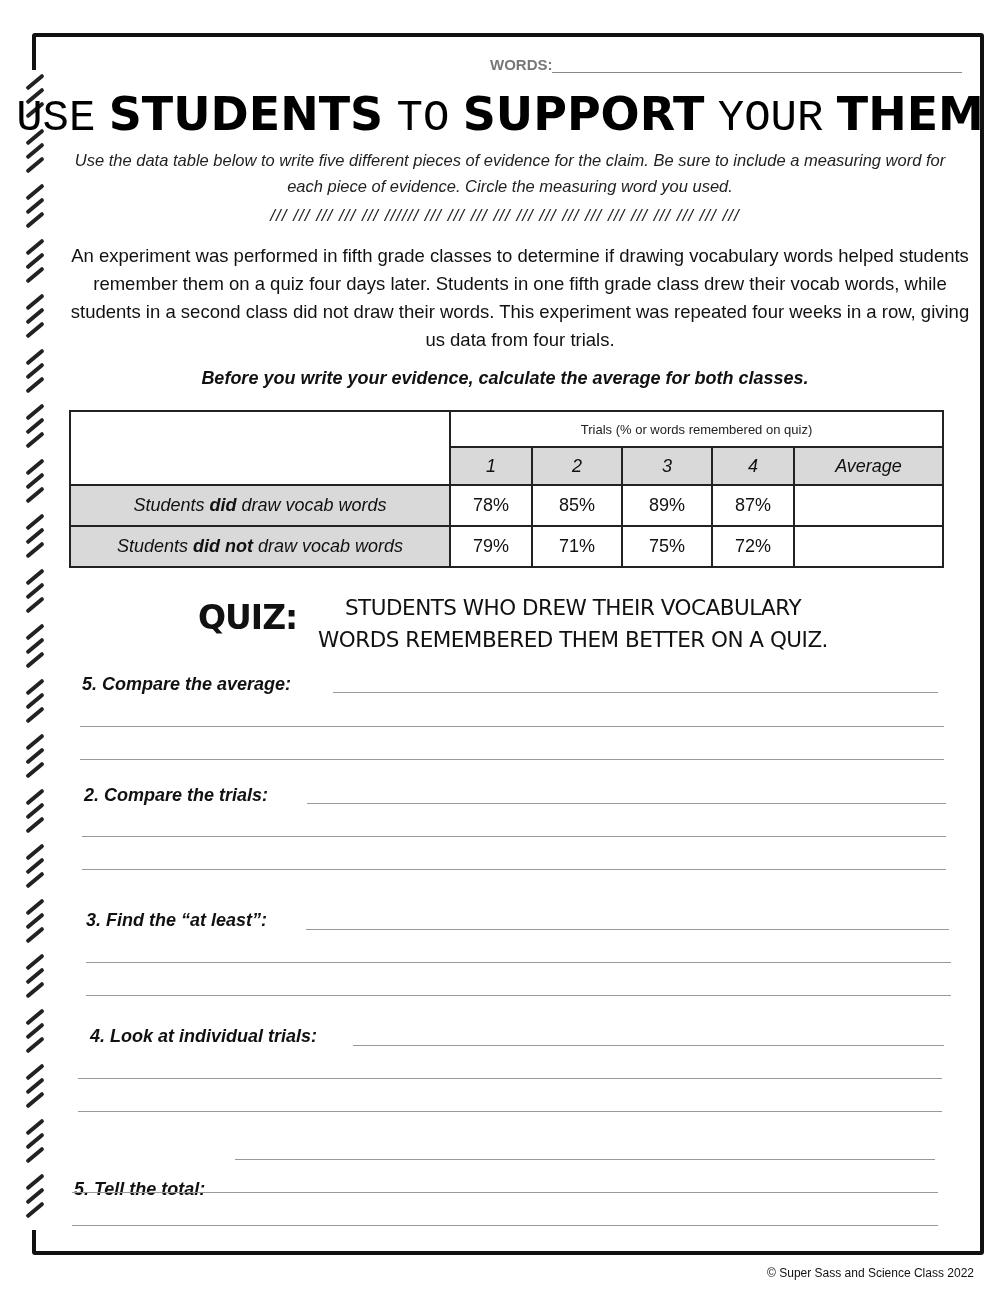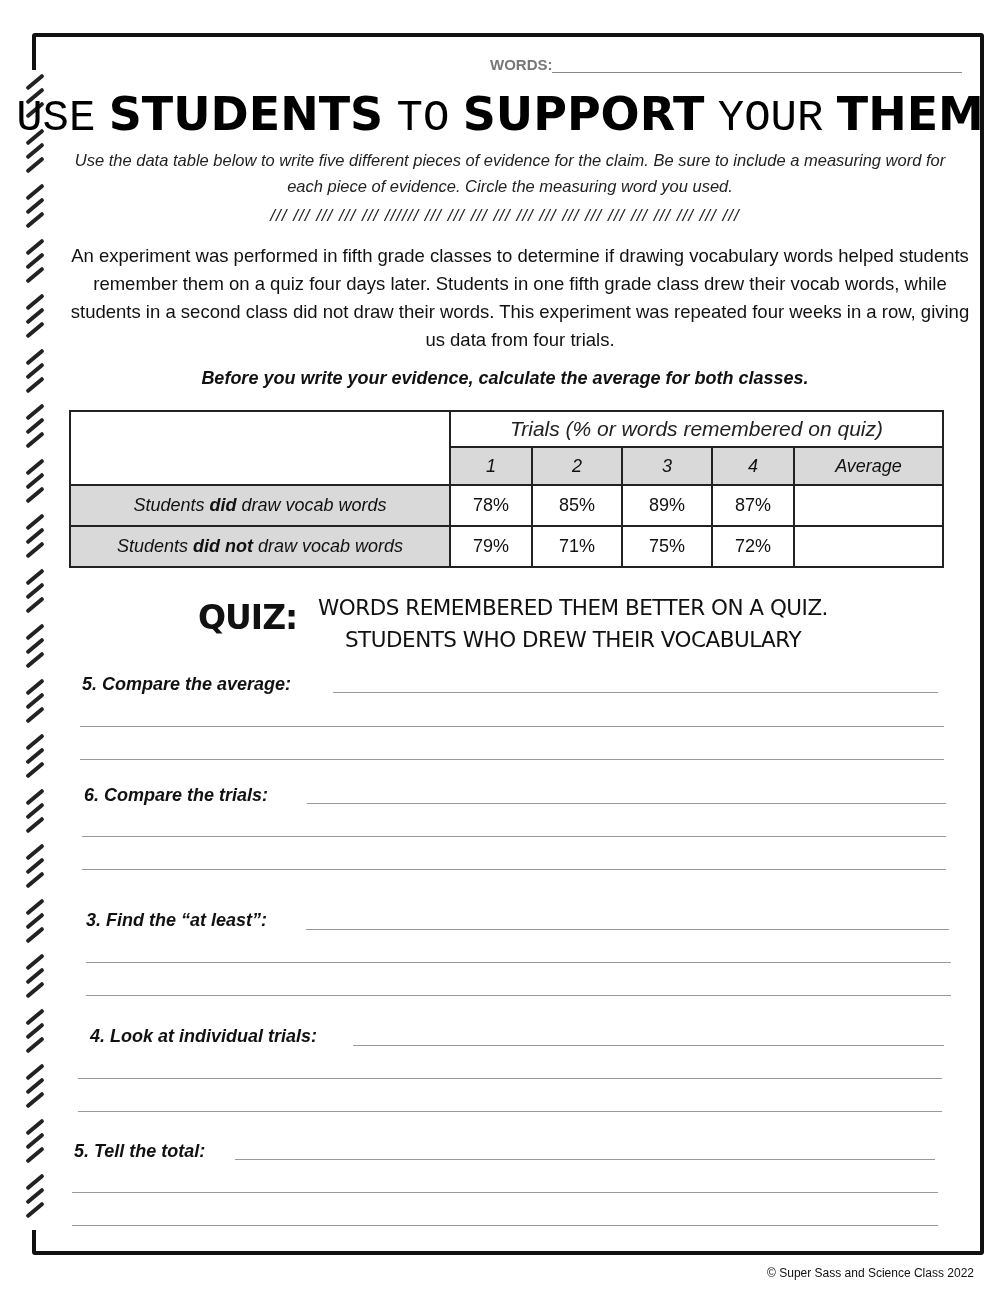--- a/index.html
+++ b/index.html
@@ -32,21 +32,21 @@
   .intro { position:absolute; left:70px; top:242px; width:900px; text-align:center;
            font-size:18.5px; line-height:28px; color:#111; }
 
   .prompt { position:absolute; left:0; top:368px; width:1010px; text-align:center;
             font-size:18px; font-weight:bold; font-style:italic; }
 
   table.data { position:absolute; left:69px; top:410px; width:875px; border-collapse:collapse;
                font-size:18px; }
   table.data td { border:2px solid #222; text-align:center; height:36px; padding:0; }
   table.data .blank { background:#fff; border-right:2px solid #222; }
-  table.data .trials-head { font-style:italic; font-size:21px; color:#222; height:34px; }
+  table.data .trials-head { font-size:13px; color:#222; height:34px; }
   table.data .num-head { background:#d9d9d9; font-style:italic; }
   table.data .row-label { background:#d9d9d9; font-style:italic; width:378px; height:39px; }
   table.data .val { background:#fff; }
 
   .claim-label { position:absolute; left:198px; top:598px; font-family:"DejaVu Sans", sans-serif;
                  font-weight:900; font-size:33px; letter-spacing:-1px; }
   .claim-text { position:absolute; left:318px; top:592px; width:510px; text-align:center;
                 font-family:"DejaVu Sans", sans-serif; font-size:21.5px; line-height:32px;
                 letter-spacing:-0.5px; font-weight:normal; }
 
@@ -214,42 +214,42 @@
     <td class="val">71%</td>
     <td class="val">75%</td>
     <td class="val">72%</td>
     <td class="val"></td>
   </tr>
 </tbody>
   </table>
 
 <div class="claim-label">QUIZ:</div>
 <div class="claim-text">
+  <div>STUDENTS WHO DREW THEIR VOCABULARY</div>
   <div>WORDS REMEMBERED THEM BETTER ON A QUIZ.</div>
-  <div>STUDENTS WHO DREW THEIR VOCABULARY</div>
 </div>
 
 <div class="q" style="left:82px; top:674px;">5. Compare the average:</div>
 <div class="line" style="left:333px; top:692px; width:605px;"></div>
 <div class="line" style="left:80px; top:726px; width:864px;"></div>
 <div class="line" style="left:80px; top:759px; width:864px;"></div>
 
-<div class="q" style="left:84px; top:785px;">6. Compare the trials:</div>
+<div class="q" style="left:84px; top:785px;">2. Compare the trials:</div>
 <div class="line" style="left:307px; top:803px; width:639px;"></div>
 <div class="line" style="left:82px; top:836px; width:864px;"></div>
 <div class="line" style="left:82px; top:869px; width:864px;"></div>
 
 <div class="q" style="left:86px; top:910px;">3. Find the “at least”:</div>
 <div class="line" style="left:306px; top:929px; width:643px;"></div>
 <div class="line" style="left:86px; top:962px; width:865px;"></div>
 <div class="line" style="left:86px; top:995px; width:865px;"></div>
 
 <div class="q" style="left:90px; top:1026px;">4. Look at individual trials:</div>
 <div class="line" style="left:353px; top:1045px; width:591px;"></div>
 <div class="line" style="left:78px; top:1078px; width:864px;"></div>
 <div class="line" style="left:78px; top:1111px; width:864px;"></div>
 
-<div class="q" style="left:74px; top:1141px;">5. Tell the total:</div>
+<div class="q" style="left:74px; top:1179px;">5. Tell the total:</div>
 <div class="line" style="left:235px; top:1159px; width:700px;"></div>
 <div class="line" style="left:72px; top:1192px; width:866px;"></div>
 <div class="line" style="left:72px; top:1225px; width:866px;"></div>
 
 <div class="copyright">© Super Sass and Science Class 2022</div>
 
 </body></html>

